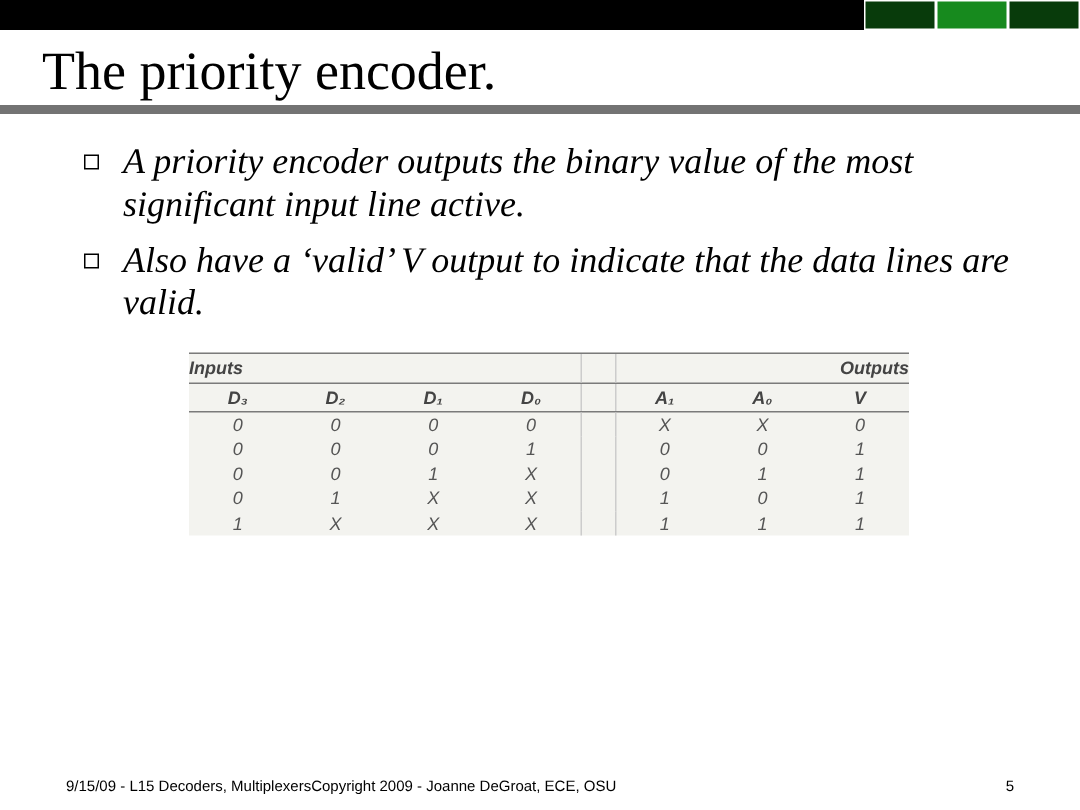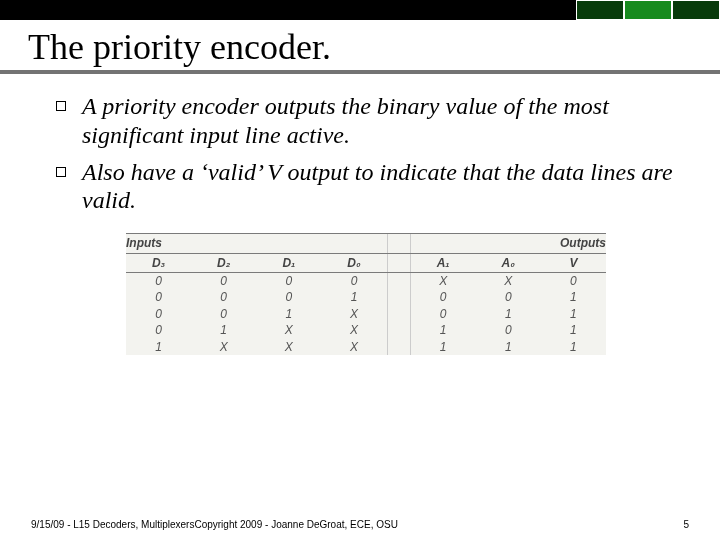--- a/index.html
+++ b/index.html
@@ -4,41 +4,41 @@
 <style>
   * { box-sizing: border-box; margin: 0; padding: 0; }
   html, body { width: 720px; height: 540px; font-family: "Times New Roman", Times, serif; background: #fff; color: #000; overflow: hidden; }
   .slide { width: 720px; height: 540px; position: relative; display: flex; flex-direction: column; }
 
   .top-bar { height: 20px; background: #000; display: flex; justify-content: flex-end; align-items: stretch; }
   .top-bar-cell { width: 48px; height: 20px; border: 1px solid #fff; }
   .dark-green { background: #083b0b; }
   .green { background: #178a1e; }
 
-  .title-wrap { padding: 6px 28px 2px 28px; border-bottom: 4px solid #737373; }
+  .title-wrap { padding: 6px 28px 2px 28px; border-bottom: 6px solid #737373; }
   .title { font-size: 36px; font-weight: 400; }
 
   .body { padding: 18px 44px 0 56px; font-size: 24px; line-height: 1.2; font-style: italic; }
   .body ul { list-style: none; }
   .body li { position: relative; margin-bottom: 8px; padding-left: 26px; }
   .bullet { position: absolute; left: 0; top: 9px; width: 10px; height: 10px; border: 1px solid #000; }
 
   .table-wrap { margin: 18px auto 0 auto; width: 480px; background: #f3f3ef; font-family: Arial, Helvetica, sans-serif; font-size: 12px; color: #444; border-top: 1px solid #7a7a7a; }
   .tbl-hdrs { display: flex; border-bottom: 1px solid #7a7a7a; }
   .hdr-inputs { flex: 4; text-align: left; font-weight: 600; padding: 2px 0; }
   .hdr-gap { width: 24px; border-left: 1px solid #ccc; border-right: 1px solid #ccc; }
   .hdr-outputs { flex: 3; text-align: right; font-weight: 600; padding: 2px 0; }
   .col-hdrs { display: flex; border-bottom: 1px solid #7a7a7a; font-weight: 600; }
   .col-i { flex: 1; text-align: center; padding: 2px 0; }
   .col-gap { width: 24px; border-left: 1px solid #ccc; border-right: 1px solid #ccc; }
   .row { display: flex; }
   .cell { flex: 1; text-align: center; padding: 1px 0; color: #555; }
   .row .col-gap { width: 24px; border-left: 1px solid #ccc; border-right: 1px solid #ccc; }
 
-  .footer { position: absolute; bottom: 10px; left: 0; right: 0; display: flex; justify-content: space-between; align-items: flex-end; padding: 0 31px; font-family: Arial, Helvetica, sans-serif; font-size: 10px; color: #000; }
+  .footer { position: absolute; bottom: 10px; left: 0; right: 0; display: flex; justify-content: space-between; align-items: flex-end; padding: 0 44px; font-family: Arial, Helvetica, sans-serif; font-size: 10px; color: #000; }
   .footer-left { max-width: 180px; line-height: 1.15; }
   .footer-center { flex: 1; }
   .footer-right { width: 40px; text-align: right; }
 </style>
 </head>
 <body>
 
 <div class="slide">
 
   <div class="top-bar">

